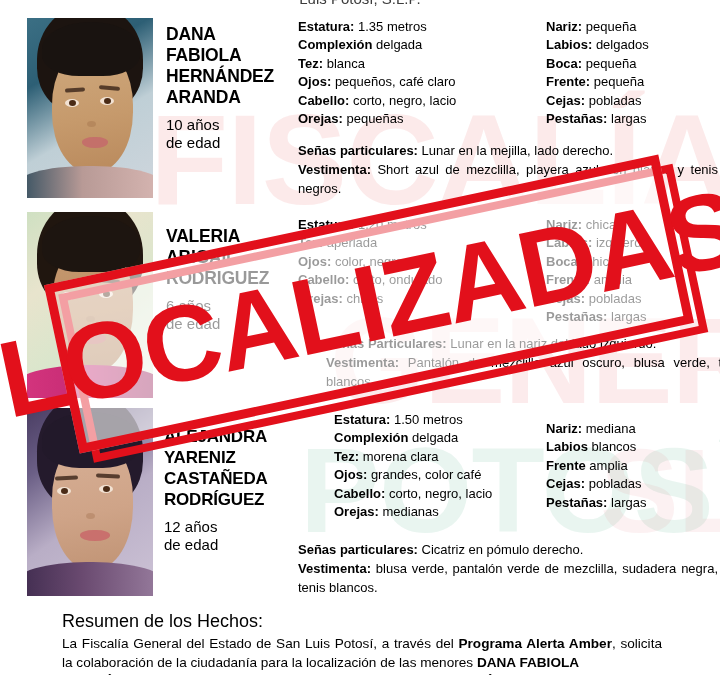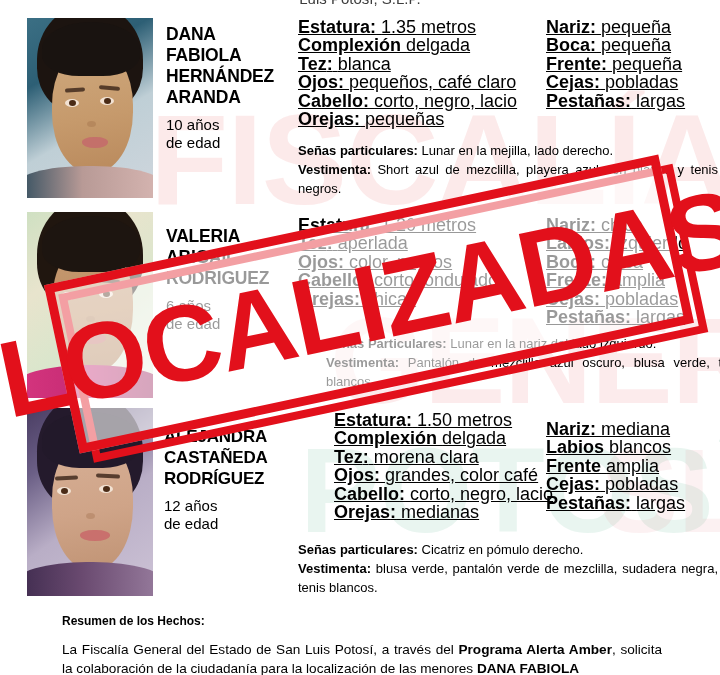--- a/index.html
+++ b/index.html
@@ -192,23 +192,22 @@
     line-height: 18px;
     color: #000000;
   }
   .names-2 { top: 14px; }
   .names-3 { top: 18px; left: 164px; width: 132px; }
   .name-line-3 { font-size: 17px; }
 
   .attrs {
     position: absolute;
     top: 0;
-    font-size: 18px;
+    font-size: 13px;
     line-height: 18.4px;
-    text-decoration: underline;
   }
   .col-left  { left: 298px; width: 244px; }
   .col-right { left: 546px; width: 174px; }
   .attr-row { white-space: nowrap; }
   .attr-row b { font-weight: bold; }
 
   .notes {
     position: absolute;
     left: 298px;
     width: 420px;
@@ -223,23 +222,23 @@
   .summary {
     position: absolute;
     left: 62px;
     top: 612px;
     width: 600px;
     z-index: 2;
     font-size: 13.6px;
     line-height: 19.5px;
   }
   .summary-title {
-    font-weight: bold;
-    font-size: 12px;
-    margin-bottom: 8px;
+    font-weight: normal;
+    font-size: 18px;
+    margin-bottom: 2px;
   }
   .summary-body { text-align: justify; }
   .summary-body b { font-weight: bold; }
   .summary-line-3 {
     font-weight: bold;
     font-size: 14.4px;
     letter-spacing: .2px;
     text-align: justify;
     white-space: nowrap;
   }
@@ -333,20 +332,21 @@
         <div class="attr-row"><b>Estatura</b><b>:</b> <span>1.35 metros</span></div>
         <div class="attr-row"><b>Complexión</b><b></b> <span>delgada</span></div>
         <div class="attr-row"><b>Tez</b><b>:</b> <span>blanca</span></div>
         <div class="attr-row"><b>Ojos</b><b>:</b> <span>pequeños, café claro</span></div>
         <div class="attr-row"><b>Cabello</b><b>:</b> <span>corto, negro, lacio</span></div>
         <div class="attr-row"><b>Orejas</b><b>:</b> <span>pequeñas</span></div>
       </div>
 
       <div class="attrs col-right">
         <div class="attr-row"><b>Nariz</b><b>:</b> <span>pequeña</span></div>
+        <div class="attr-row"><b>Labios</b><b>:</b> <span>delgados</span></div>
         <div class="attr-row"><b>Boca</b><b>:</b> <span>pequeña</span></div>
         <div class="attr-row"><b>Frente</b><b>:</b> <span>pequeña</span></div>
         <div class="attr-row"><b>Cejas</b><b>:</b> <span>pobladas</span></div>
         <div class="attr-row"><b>Pestañas</b><b>:</b> <span>largas</span></div>
       </div>
 
       <div class="notes" style="top:123px;">
         <p class="notes-row"><b>Señas particulares:</b> <span>Lunar en la mejilla, lado derecho.</span></p>
         <p class="notes-row"><b>Vestimenta:</b> <span>Short azul de mezclilla, playera azul con blanco y tenis negros.</span></p>
       </div>
@@ -416,20 +416,21 @@
           <div class="eye" style="left:24%; top:42%;"></div>
           <div class="eye" style="left:57%; top:41%;"></div>
           <div class="nose" style="left:47%; top:56%;"></div>
           <div class="mouth" style="left:42%; top:65%; width:30px; background:#c9706d;"></div>
           <div class="torso" style="background:linear-gradient(90deg,#3d2a4d 0%,#6a4a70 45%,#9a7fa0 100%);"></div>
         </div>
       </div>
 
       <div class="names names-3">
         <div class="name-line name-line-3">ALEJANDRA</div>
+        <div class="name-line name-line-3">YARENIZ</div>
         <div class="name-line name-line-3">CASTAÑEDA</div>
         <div class="name-line name-line-3">RODRÍGUEZ</div>
         <div class="age">
           <div>12 años</div>
           <div>de edad</div>
         </div>
       </div>
 
       <div class="attrs col-left" style="top:3px;margin-left:36px;">
         <div class="attr-row"><b>Estatura</b><b>:</b> <span>1.50 metros</span></div>

